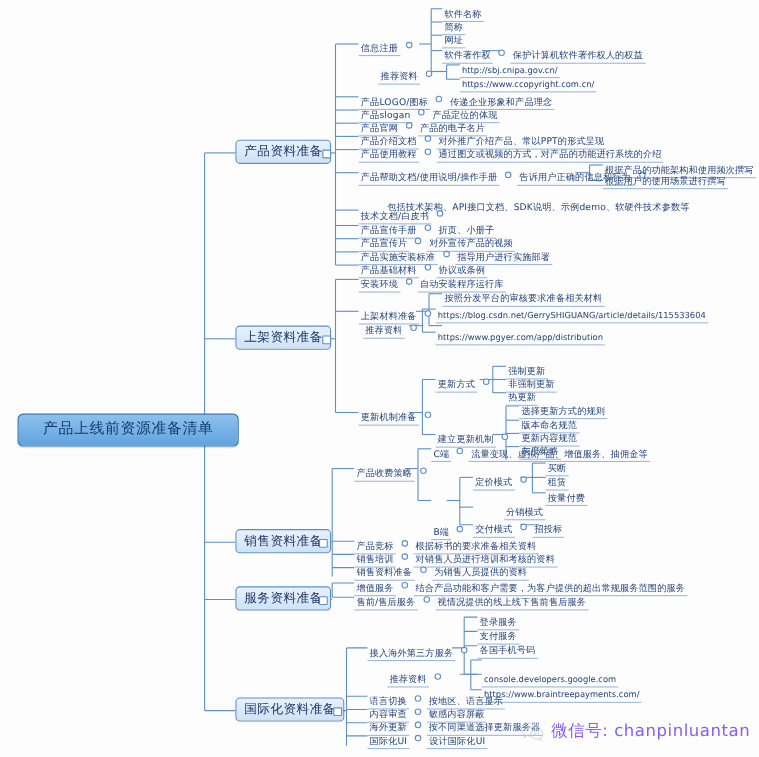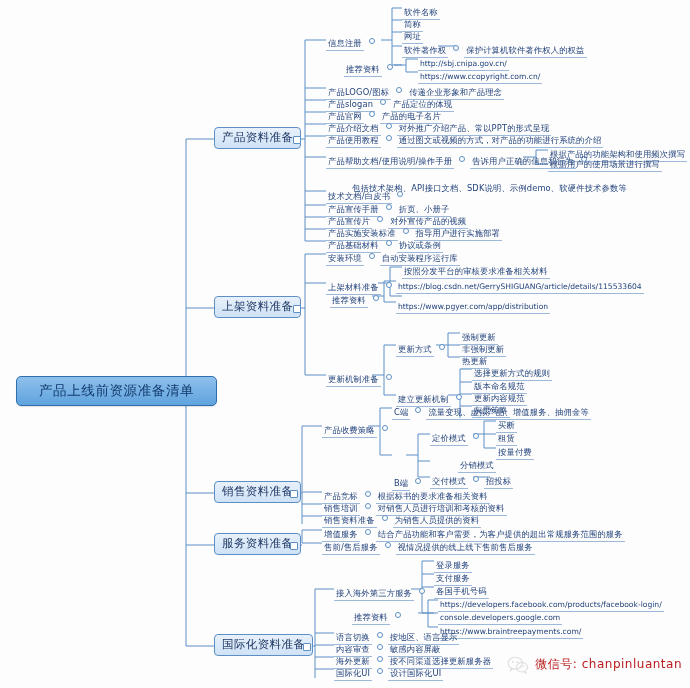--- a/index.html
+++ b/index.html
@@ -64,23 +64,23 @@
     position:absolute;
     width:6px;height:6px;
     border:1px solid #5d8fc4;
     background:#fff;
     border-radius:1px;
   }
 
   .watermark{
     position:absolute;
     right:8px;bottom:14px;
-    display:flex;align-items:flex-start;gap:6px;
-    color:#b91c1c;
-    font-size:12px;
+    display:flex;align-items:center;gap:6px;
+    color:#8b5cf6;
+    font-size:15px;
     letter-spacing:.5px;
     user-select:none;
   }
   .wm-logo{width:22px;height:18px;opacity:.55;}
 </style>
 </head>
 <body>
 
 <div id="canvas">
 
@@ -376,22 +376,20 @@
 
   <div class="node" style="left:434px;top:555px;">
     <span class="leaf">登录服务</span></div>
   <div class="node" style="left:434px;top:568px;">
     <span class="leaf">支付服务</span></div>
   <div class="node" style="left:434px;top:581px;">
     <span class="leaf">各国手机号码</span></div>
 
   <div class="node" style="left:352px;top:607px;">
     <span class="leaf">推荐资料</span><span class="dot"></span></div>
-  <div class="node" style="left:438px;top:594px;">
-    <span class="leaf url">https://developers.facebook.com/products/facebook-login/</span></div>
   <div class="node" style="left:438px;top:607px;">
     <span class="leaf url">console.developers.google.com</span></div>
   <div class="node" style="left:438px;top:621px;">
     <span class="leaf url">https://www.braintreepayments.com/</span></div>
 
   <div class="node" style="left:334px;top:627px;">
     <span class="leaf">语言切换</span><span class="dot"></span><span class="leaf">按地区、语言显示</span></div>
   <div class="node" style="left:334px;top:639px;">
     <span class="leaf">内容审查</span><span class="dot"></span><span class="leaf">敏感内容屏蔽</span></div>
   <div class="node" style="left:334px;top:651px;">

